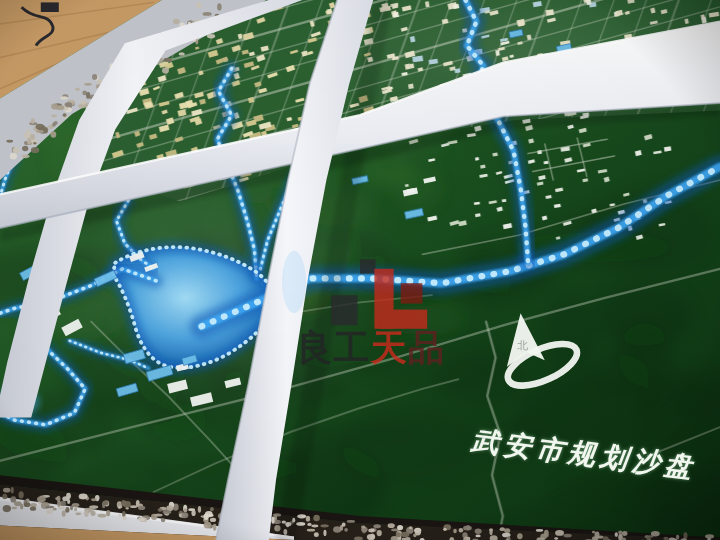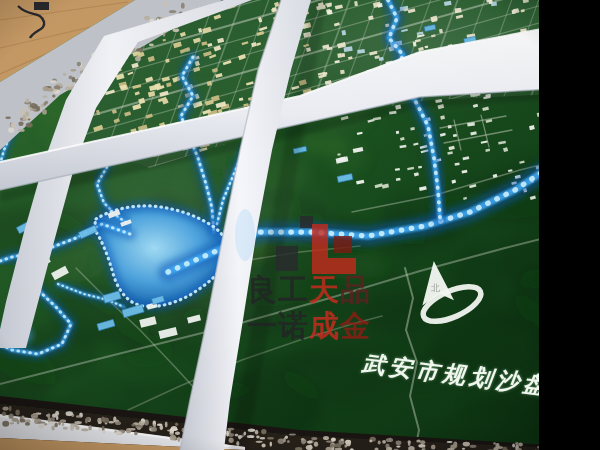--- a/index.html
+++ b/index.html
@@ -1,17 +1,17 @@
 <!DOCTYPE html>
 <html><head>
 <meta charset="utf-8">
 <style>
   html,body{margin:0;padding:0;background:#000;}
-  #stage{position:relative;width:539px;height:450px;overflow:hidden;background:#0b1106;
-         font-family:"Liberation Sans",sans-serif;}
+  #stage{position:relative;width:600px;height:450px;overflow:hidden;background:#0b1106;
+         font-family:"Liberation Sans",sans-serif;text-align:right;}
   #scene{position:absolute;left:0;top:0;}
   .title-caption{position:absolute;left:364px;top:348px;width:220px;
     transform:rotate(7deg);transform-origin:left top;
     font-family:"DejaVu Serif",serif;font-style:italic;font-weight:bold;
     font-size:23px;letter-spacing:4px;color:#f1f7ee;white-space:nowrap;
     text-shadow:0 0 3px rgba(190,255,205,.55),0 1px 2px rgba(0,30,0,.6);}
   .watermark-line{position:absolute;left:247px;white-space:nowrap;
     font-weight:900;font-size:30px;letter-spacing:1px;opacity:.8;
     font-family:"Liberation Sans",sans-serif;}
   #wm-line1{top:270px;}
@@ -1086,23 +1086,20 @@
       <rect x="6" y="34" width="22" height="25" fill="#2a2a2e"></rect>
       <rect x="30" y="4" width="13" height="12" fill="#2a2a2e"></rect>
       <rect x="42" y="12" width="16" height="50" fill="#c32a1c"></rect>
       <rect x="64" y="24" width="18" height="17" fill="#7e1b12"></rect>
       <rect x="46" y="46" width="40" height="16" fill="#c32a1c"></rect>
     </svg>
 
 <div id="wm-line1" class="watermark-line">
   <span style="color: rgb(35, 35, 38);">良</span><span style="color: rgb(35, 35, 38);">工</span><span style="color: rgb(207, 42, 30);">天</span><span style="color: rgb(95, 32, 32);">品</span>
 </div>
-<div id="wm-line2" class="watermark-line">
-  <span style="color: rgb(35, 35, 38);">一</span><span style="color: rgb(35, 35, 38);">诺</span><span style="color: rgb(207, 42, 30);">成</span><span style="color: rgb(142, 29, 20);">金</span>
-</div>
 
 <svg id="compass" width="90" height="80" viewBox="0 0 90 80">
   <ellipse cx="47" cy="46" rx="31" ry="13" transform="rotate(-24 47 46)" fill="none" stroke="#f2f6f0" stroke-width="5.5" opacity="0.95"></ellipse>
   <polygon points="31,3 47,44 33,36 15,46" fill="#f2f6f0" opacity="0.96" transform="rotate(-6 31 24)"></polygon>
   <text x="26" y="33" font-size="9" fill="#8d948d" opacity="0.85">北</text>
 </svg>
 
 <div class="title-caption">
   <span>武</span><span>安</span><span>市</span><span>规</span><span>划</span><span>沙</span><span>盘</span>
 </div>

